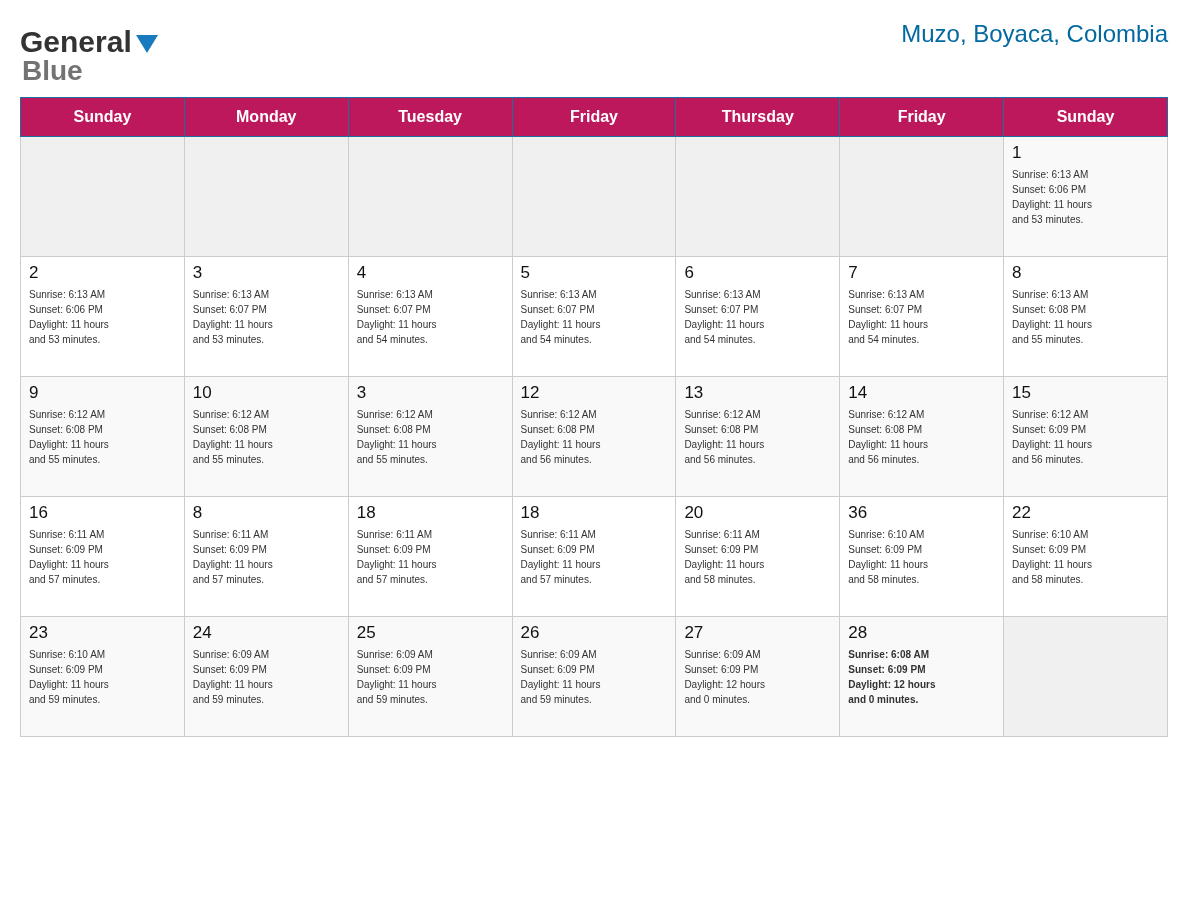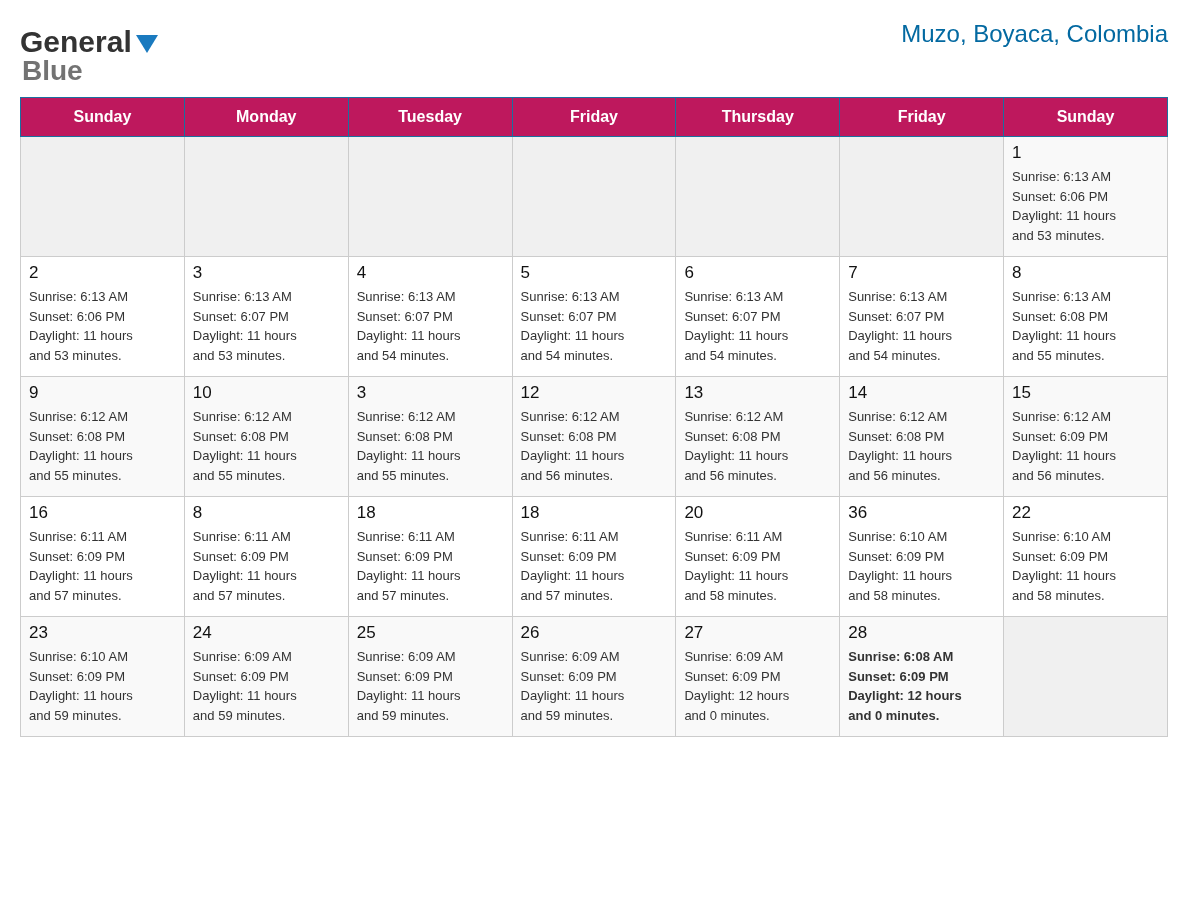--- a/index.html
+++ b/index.html
@@ -63,21 +63,21 @@
     .calendar tbody tr td.empty {
       background: #f0f0f0;
     }
     .day-num {
       font-size: 17px;
       color: #111;
       font-weight: normal;
       margin-bottom: 4px;
     }
     .day-info {
-      font-size: 13px;
+      font-size: 10px;
       color: #333;
       line-height: 1.5;
     }
   </style>
 </head>
 <body>
 
 <div class="header">
   <div class="logo">
     <div style="display:flex; align-items:center; gap:0;">

